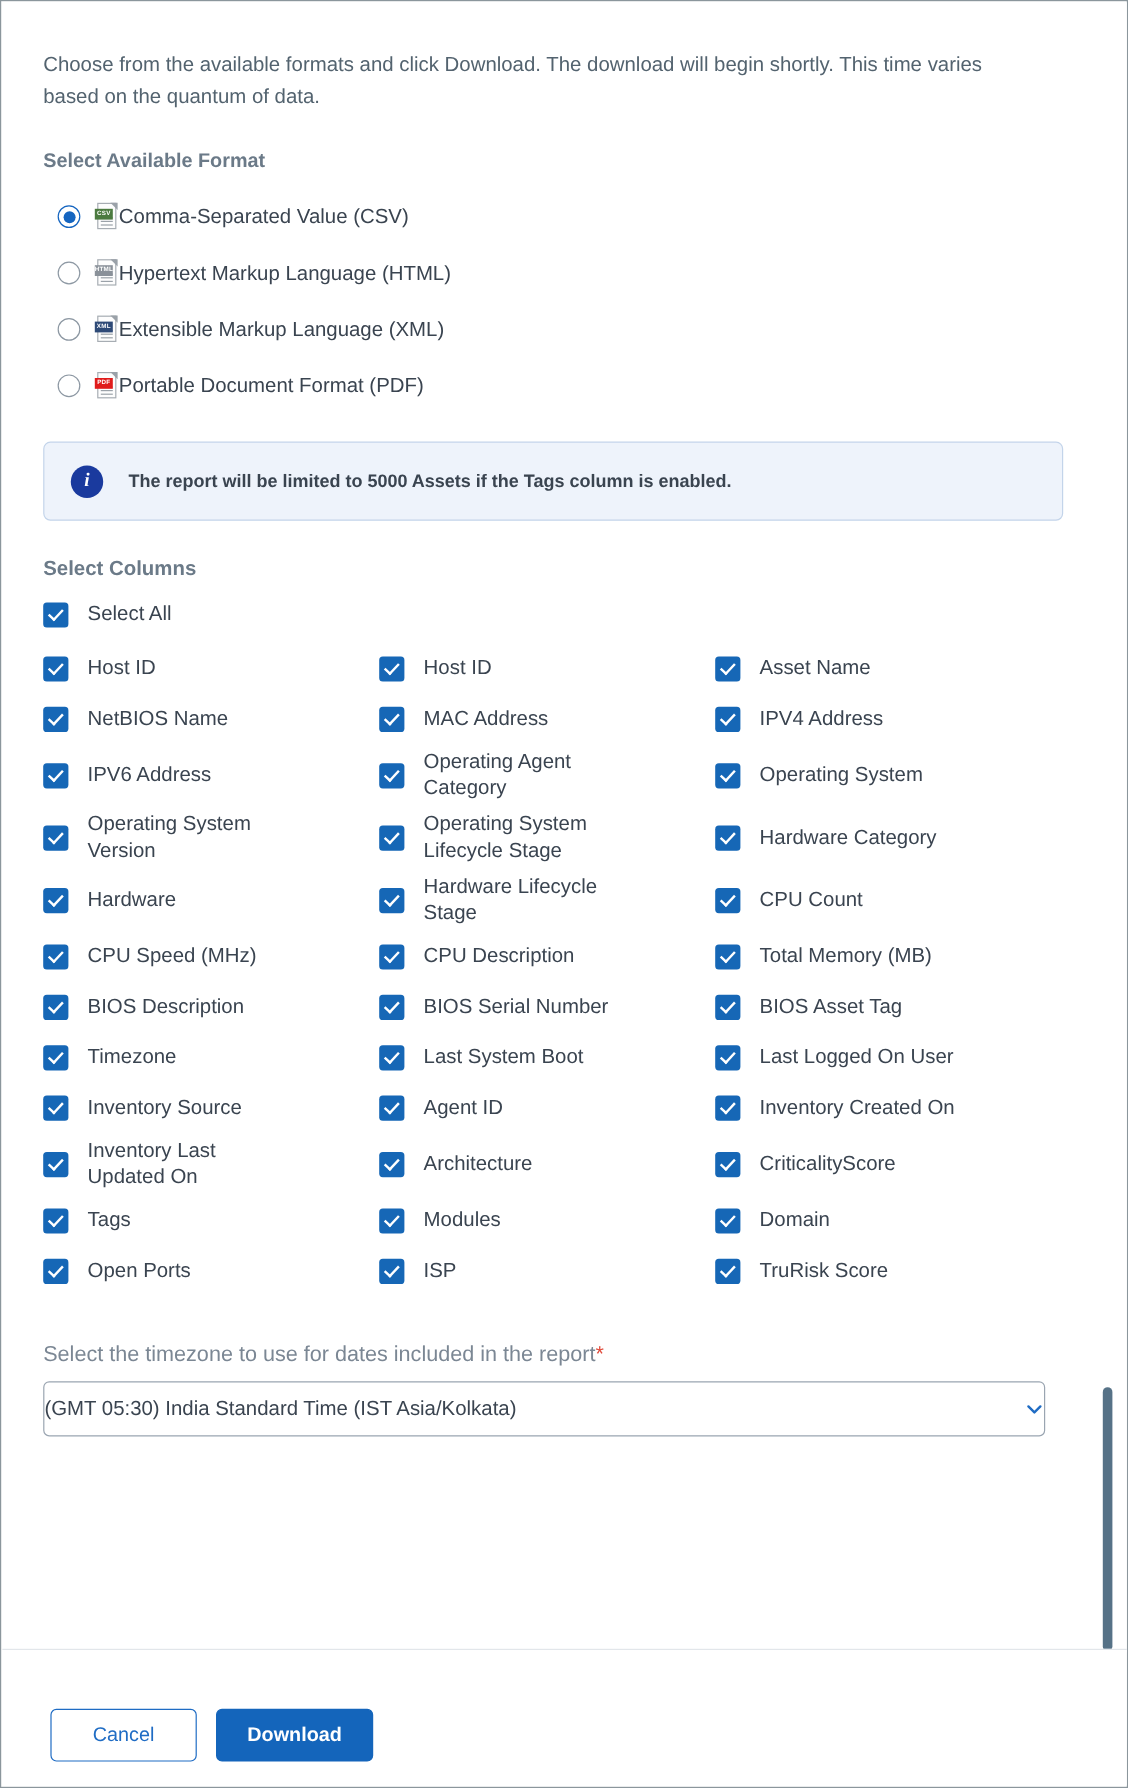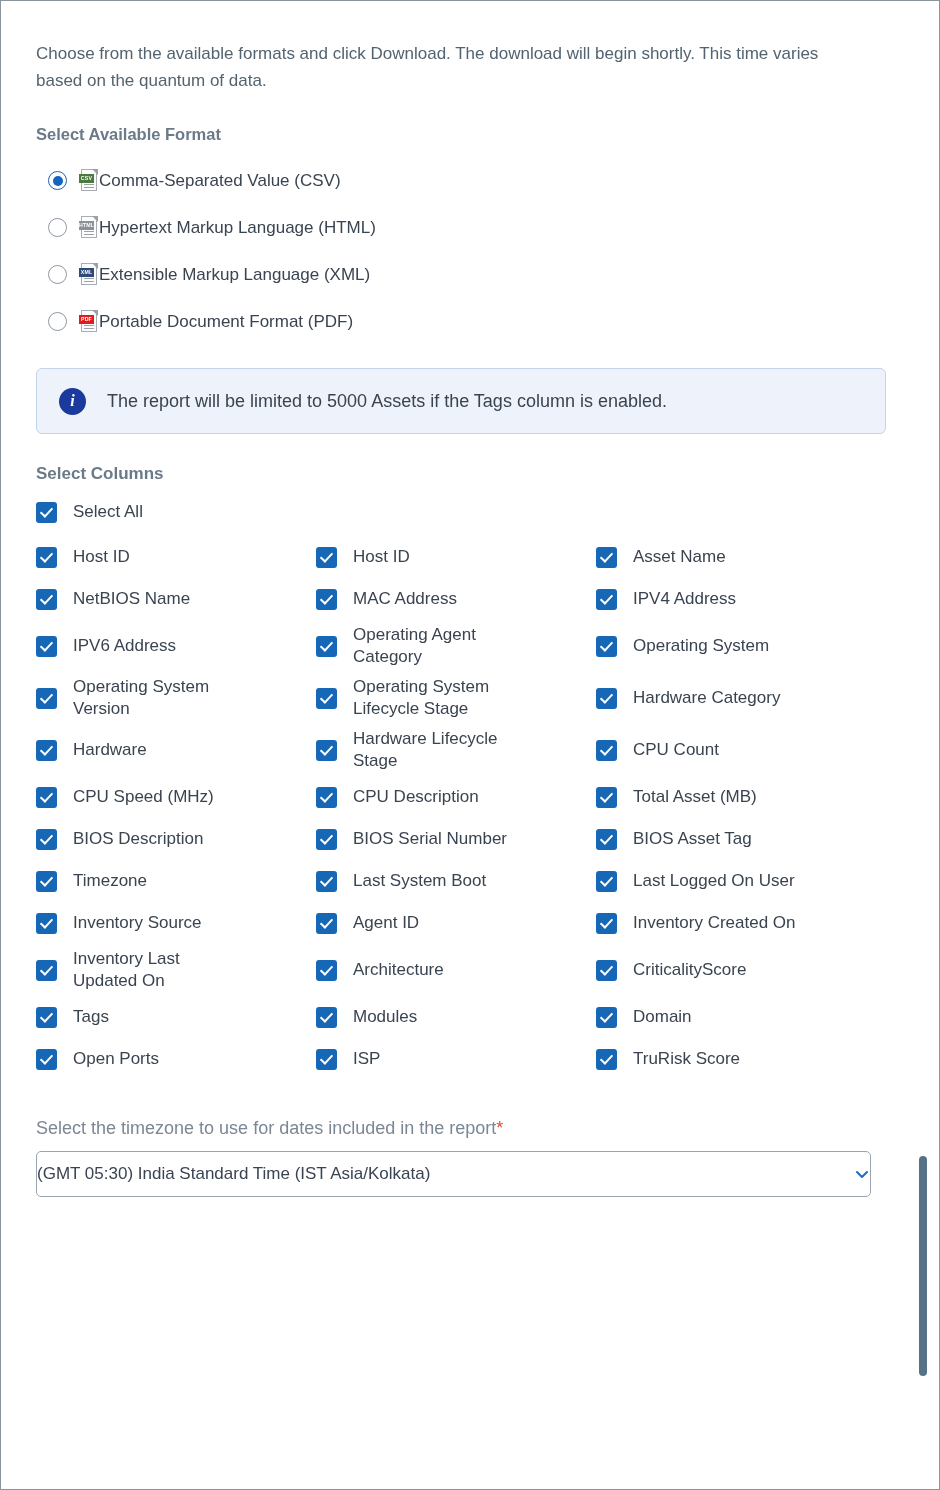--- a/index.html
+++ b/index.html
@@ -186,22 +186,23 @@
     font-weight: bold;
     font-style: italic;
     font-family: "Liberation Serif", serif;
     display: flex;
     align-items: center;
     justify-content: center;
     flex: 0 0 auto;
   }
   .info-text {
     margin-left: 21px;
-    font-size: 18px;
+    font-size: 15px;
     color: #3a4450;
+    font-weight: bold;
   }
 
   
   .cols-head {
     font-size: 17px;
     font-weight: bold;
     color: #6b7a88;
     margin-top: 30px;
   }
   .selectall-row {
@@ -494,21 +495,21 @@
         <div class="cb-row">
             <span class="cbx"></span>
             <span class="cb-label">CPU Speed (MHz)</span>
           </div>
         <div class="cb-row">
             <span class="cbx"></span>
             <span class="cb-label">CPU Description</span>
           </div>
         <div class="cb-row">
             <span class="cbx"></span>
-            <span class="cb-label">Total Asset (MB)</span>
+            <span class="cb-label">Total Memory (MB)</span>
           </div>
 
         <div class="cb-row">
             <span class="cbx"></span>
             <span class="cb-label">BIOS Description</span>
           </div>
         <div class="cb-row">
             <span class="cbx"></span>
             <span class="cb-label">BIOS Serial Number</span>
           </div>
@@ -596,14 +597,20 @@
         </div>
       </div>
 
       <div class="spacer-bottom"></div>
 
     </div>
   </div>
 
   <div class="scrollbar"></div>
 
+  <div class="footer">
+    <div class="footer-inner">
+      <button class="btn btn-cancel">Cancel</button>
+      <button class="btn btn-download">Download</button>
+    </div>
+  </div>
 
 </div>
 
 </body></html>

